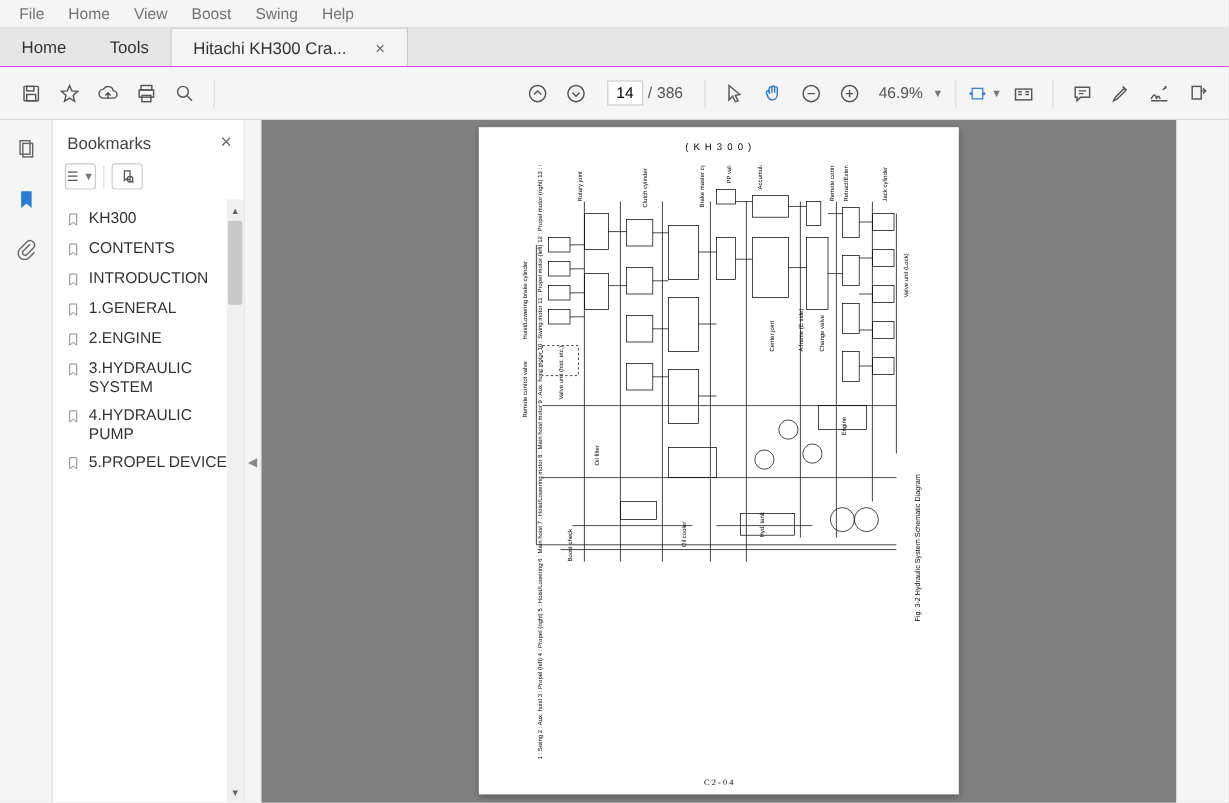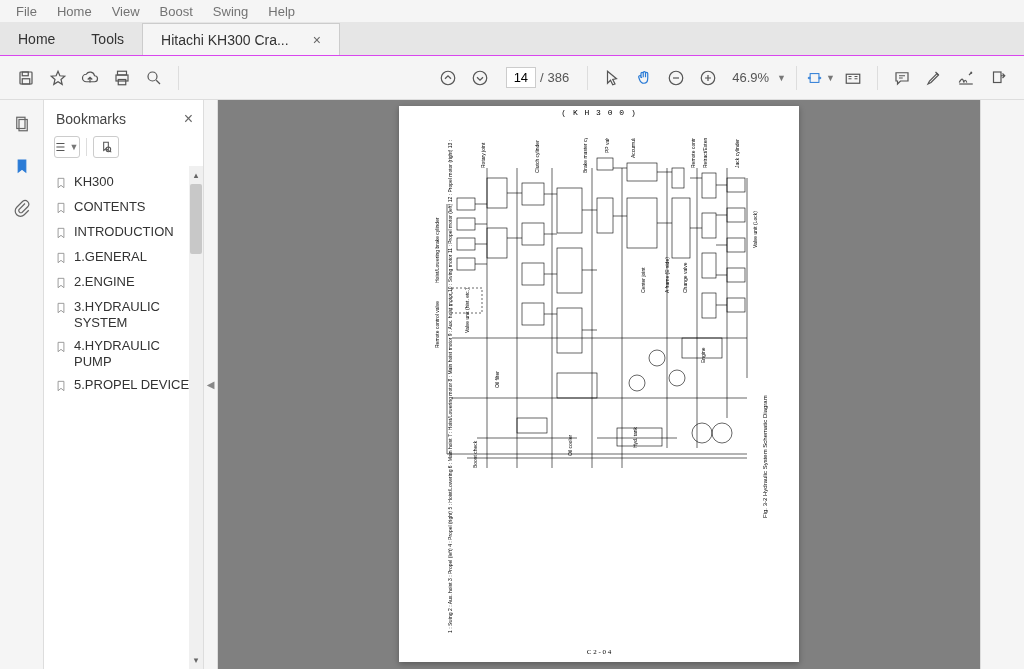--- a/index.html
+++ b/index.html
@@ -54,21 +54,21 @@
     .scroll-arrow { position: absolute; right: 1px; width: 12px; height: 14px; display: flex; align-items: center; justify-content: center; font-size: 9px; color: #666; }
     .scroll-arrow.up { top: 2px; }
     .scroll-arrow.down { bottom: 2px; }
 
     
     .collapse-handle { width: 14px; background: #f5f5f5; border-right: 1px solid #ddd; display: flex; align-items: center; justify-content: center; color: #888; font-size: 10px; cursor: default; }
 
     
     .docview { flex: 1; background: #808080; display: flex; align-items: flex-start; justify-content: center; padding: 6px 0; overflow: hidden; }
     .page { width: 400px; height: 556px; background: #fff; box-shadow: 0 2px 6px rgba(0,0,0,0.3); position: relative; }
-    .page-header-text { position: absolute; top: 2px; left: 0; right: 0; text-align: center; font-size: 8px; font-family: Liberation Mono, monospace; color: #000; letter-spacing: 1px; }
+    .page-header-text { position: absolute; top: 12px; left: 0; right: 0; text-align: center; font-size: 8px; font-family: Liberation Sans, sans-serif; color: #000; letter-spacing: 1px; }
     .page-footer-text { position: absolute; bottom: 6px; left: 0; right: 0; text-align: center; font-size: 7px; font-family: serif; color: #000; }
     .schematic { position: absolute; top: 32px; bottom: 24px; left: 28px; right: 22px; }
     .schematic svg { width: 100%; height: 100%; }
 
     
     .rightrail { width: 44px; background: #f5f5f5; border-left: 1px solid #ddd; }
   </style>
 </head>
 <body>
 

